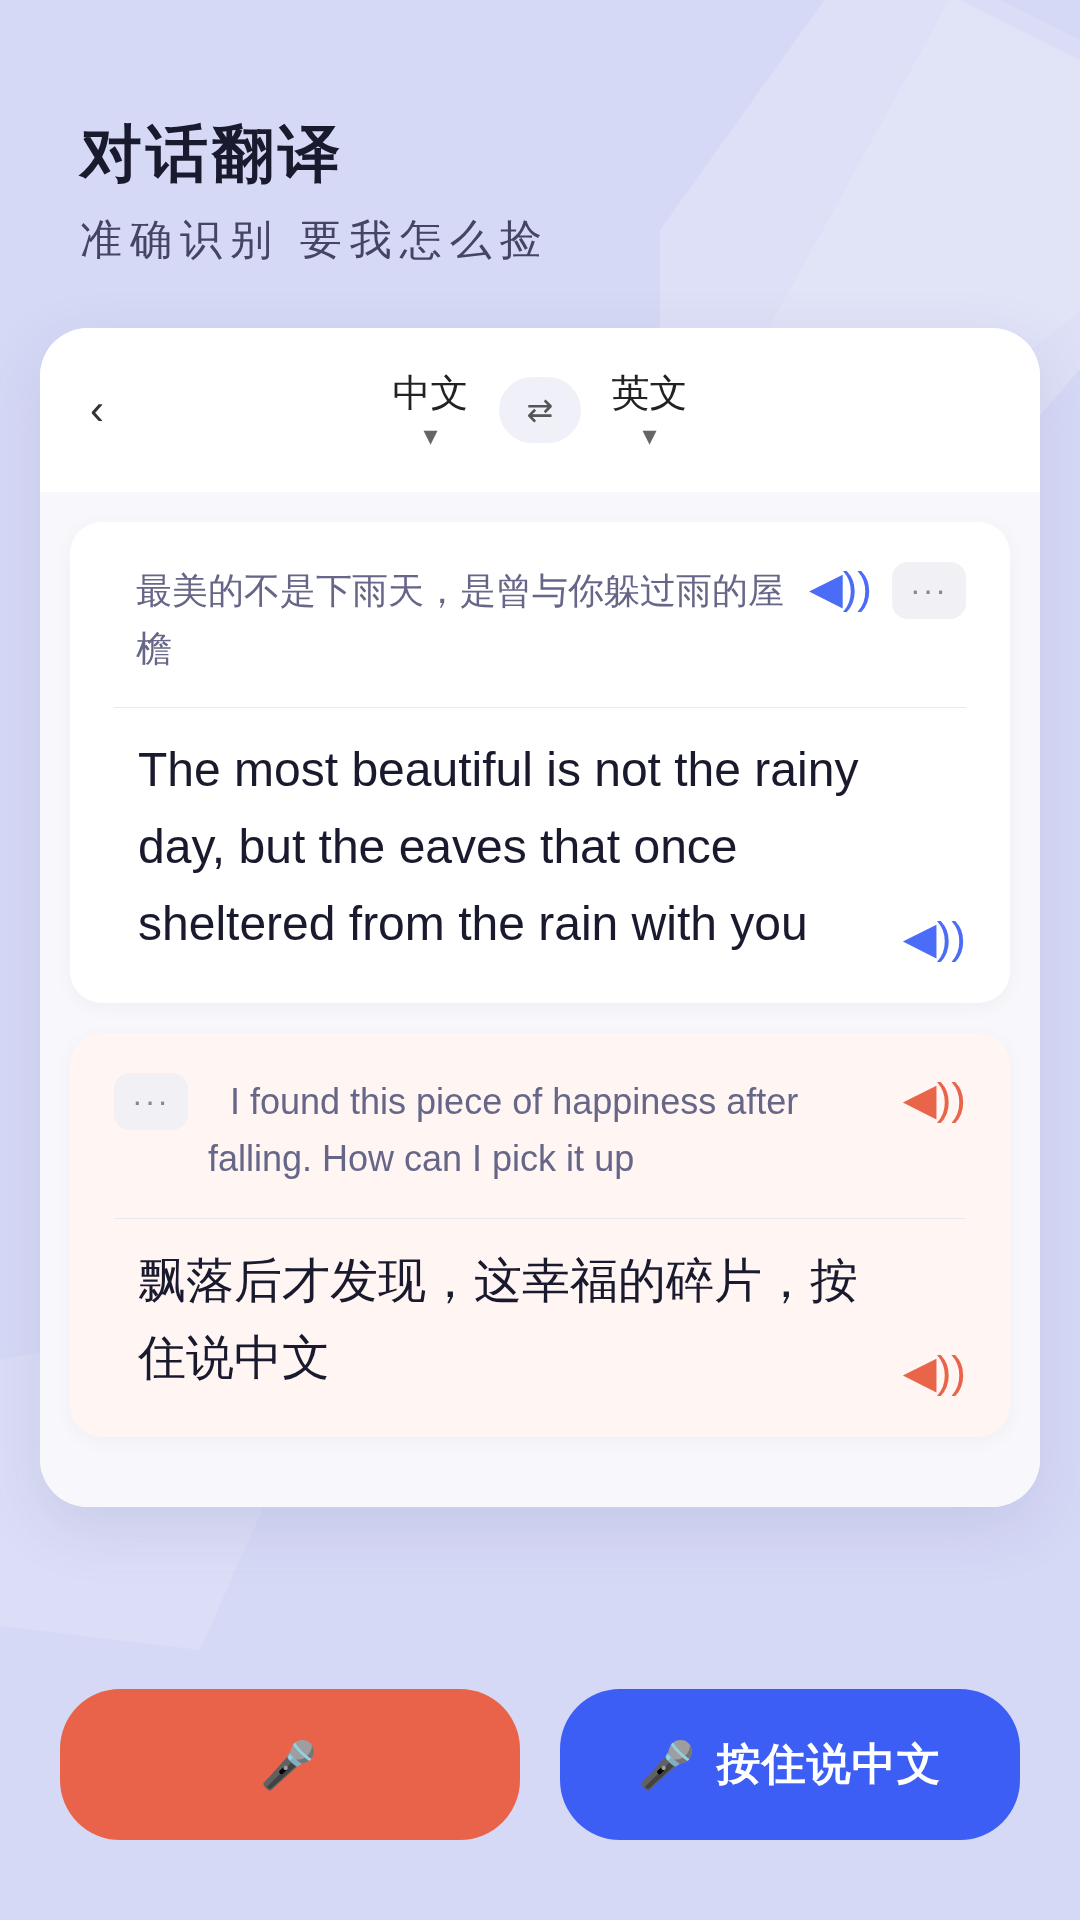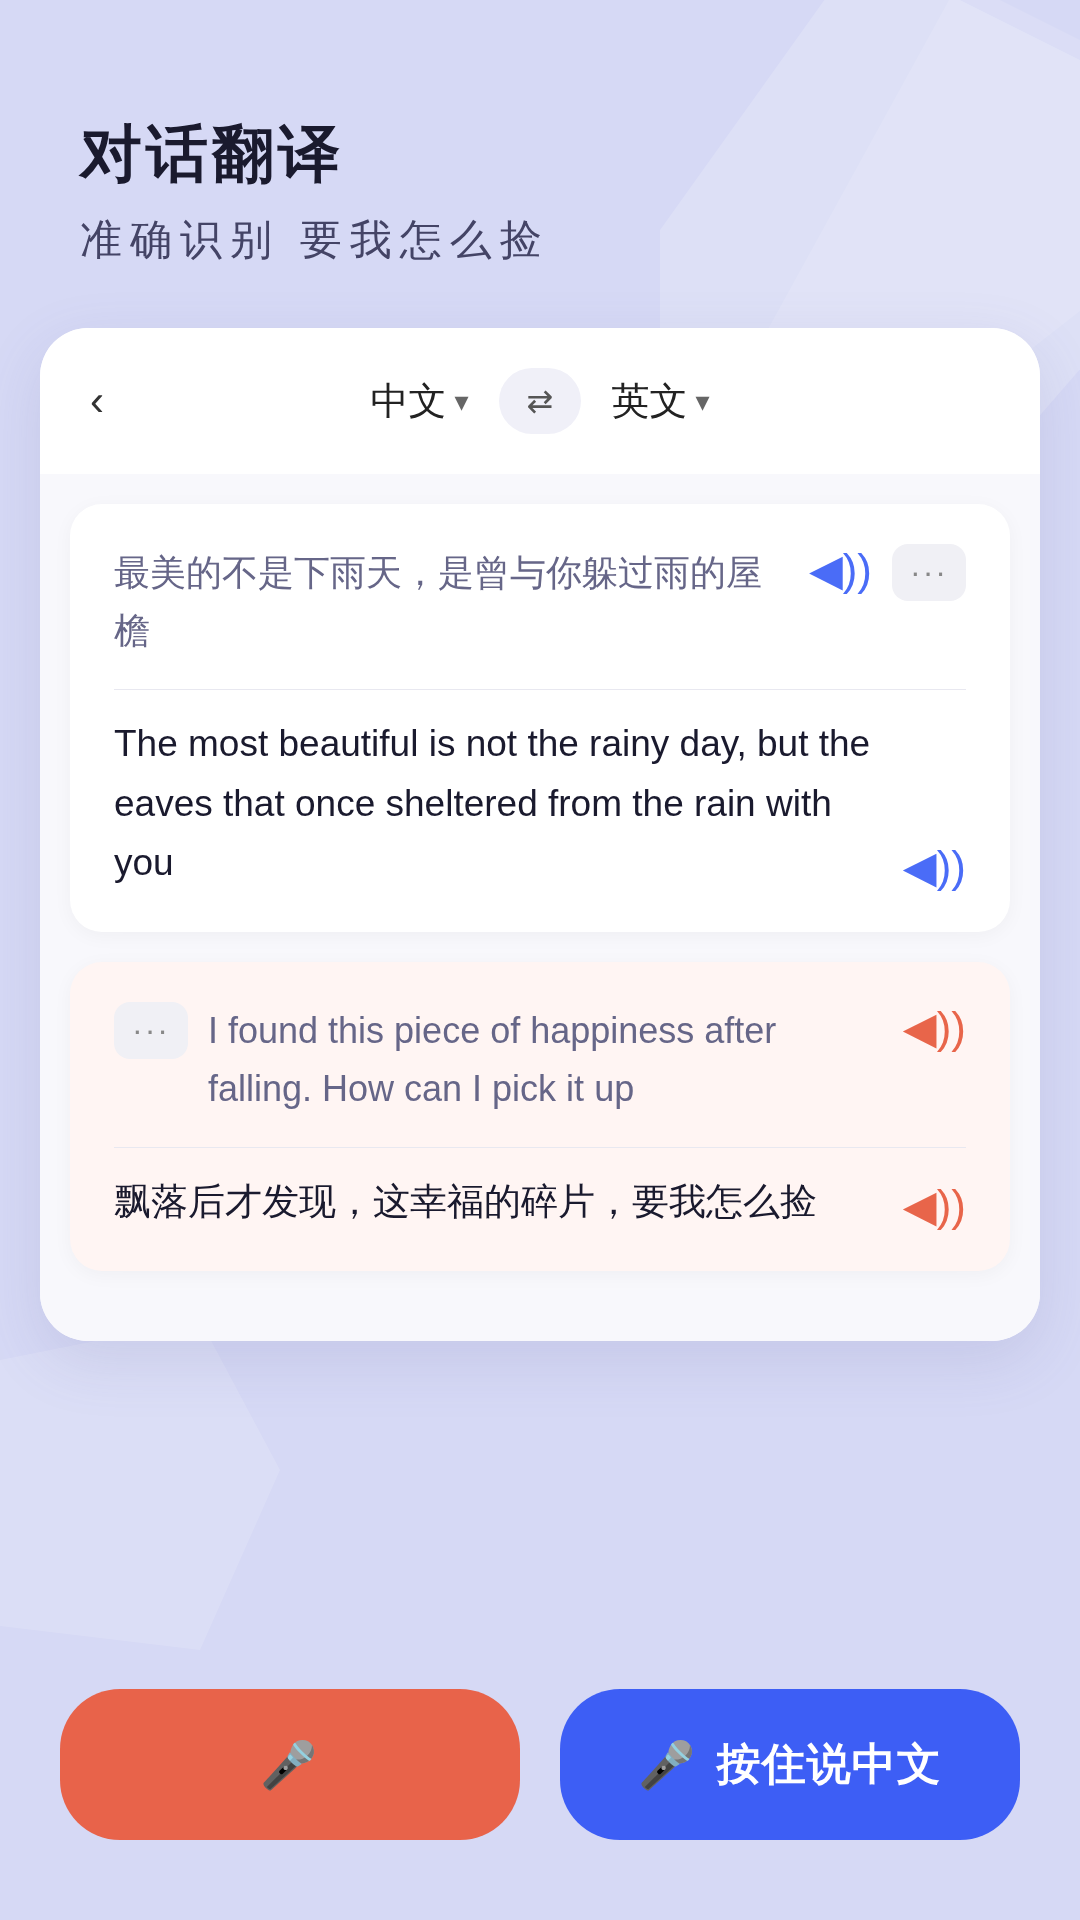--- a/index.html
+++ b/index.html
@@ -90,22 +90,22 @@
       display: flex;
       align-items: center;
       gap: 30px;
     }
 
     .lang-option {
       font-size: 38px;
       color: #222;
       display: flex;
       align-items: center;
-      gap: 8px;
-      cursor: pointer;
+      cursor: pointer;
+      flex-direction: column;
     }
 
     .lang-option .chevron {
       font-size: 28px;
       color: #666;
     }
 
     .swap-btn {
       background: #f0f0f8;
       border-radius: 50px;
@@ -157,29 +157,31 @@
       align-items: flex-end;
       justify-content: space-between;
     }
 
     .original-text {
       font-size: 36px;
       color: #666688;
       line-height: 1.6;
       flex: 1;
       padding-right: 20px;
+      margin-left: 22px;
     }
 
     .translated-text {
-      font-size: 37px;
+      font-size: 48px;
       color: #1a1a2e;
       line-height: 1.6;
       font-weight: 500;
       flex: 1;
       padding-right: 20px;
+      margin-left: 24px;
     }
 
     .sound-icon-blue {
       font-size: 44px;
       color: #4a6cf7;
       cursor: pointer;
       flex-shrink: 0;
     }
 
     .sound-icon-red {
@@ -326,21 +328,21 @@
     <div class="bubble-right">
       <div style="display:flex; align-items:flex-start; justify-content:space-between; margin-bottom:30px;">
         <div class="more-btn-left">···</div>
         <div style="flex:1; padding-left:20px; padding-right:20px;">
           <span class="original-text">I found this piece of happiness after falling. How can I pick it up</span>
         </div>
         <span class="sound-icon-red">◀))</span>
       </div>
       <div class="divider"></div>
       <div style="display:flex; align-items:flex-end; justify-content:space-between;">
-        <span class="translated-text">飘落后才发现，这幸福的碎片，要我怎么捡</span>
+        <span class="translated-text">飘落后才发现，这幸福的碎片，按住说中文</span>
         <span class="sound-icon-red">◀))</span>
       </div>
     </div>
 
   </div>
 </div>
 
 <div class="bottom-buttons">
   <button class="btn-english">
     <span class="mic-icon">🎤</span>

